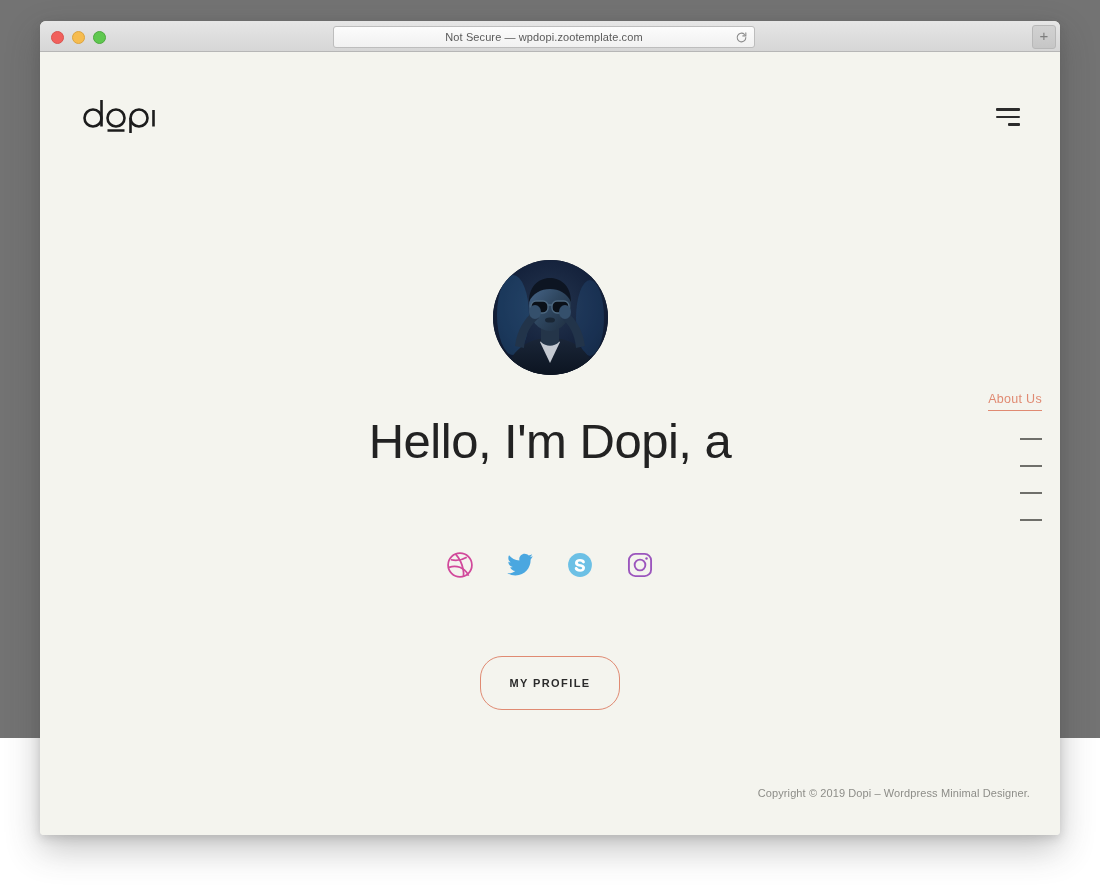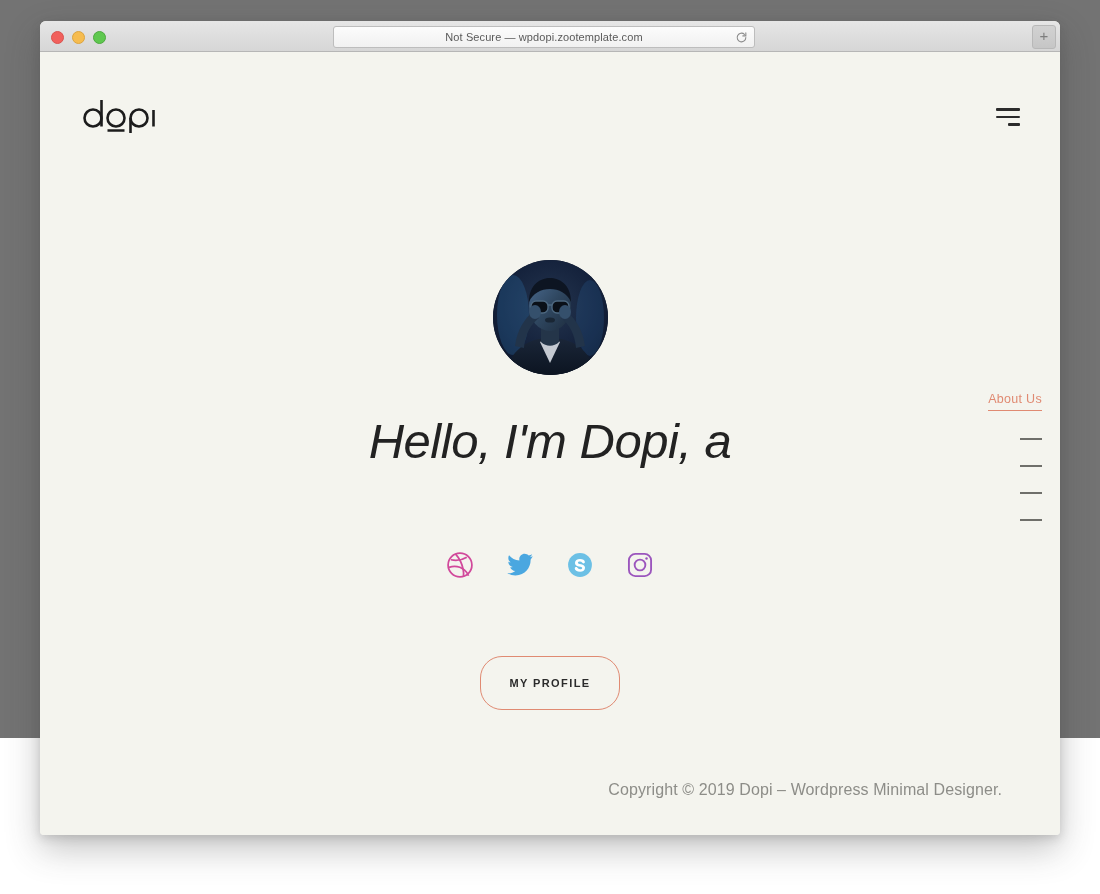--- a/index.html
+++ b/index.html
@@ -162,21 +162,21 @@
     left: 0;
     top: 330px;
     width: 1020px;
     text-align: center;
     font-size: 49px;
     line-height: 52px;
     font-weight: 400;
     color: #222222;
     letter-spacing: -0.5px;
   }
-  .hero-title .line { display: block; white-space: nowrap; font-style: italic; }
+  .hero-title .line { display: block; white-space: nowrap; }
 
   .social-row {
     position: absolute;
     left: 0;
     top: 496px;
     width: 1020px;
     display: flex;
     justify-content: center;
     align-items: center;
     gap: 26px;
@@ -230,23 +230,23 @@
     width: 22px;
     height: 2px;
     background: #6f6f6a;
     margin-bottom: 25px;
   }
   .side-nav-dash:last-child { margin-bottom: 0; }
 
   
   .footer {
     position: absolute;
-    right: 58px;
+    right: 30px;
     bottom: 37px;
-    font-size: 16px;
+    font-size: 11px;
     color: #8d8d88;
     letter-spacing: 0.1px;
   }
 </style>
 </head>
 <body>
 
 <div id="stage">
 
   <div class="browser-window">

